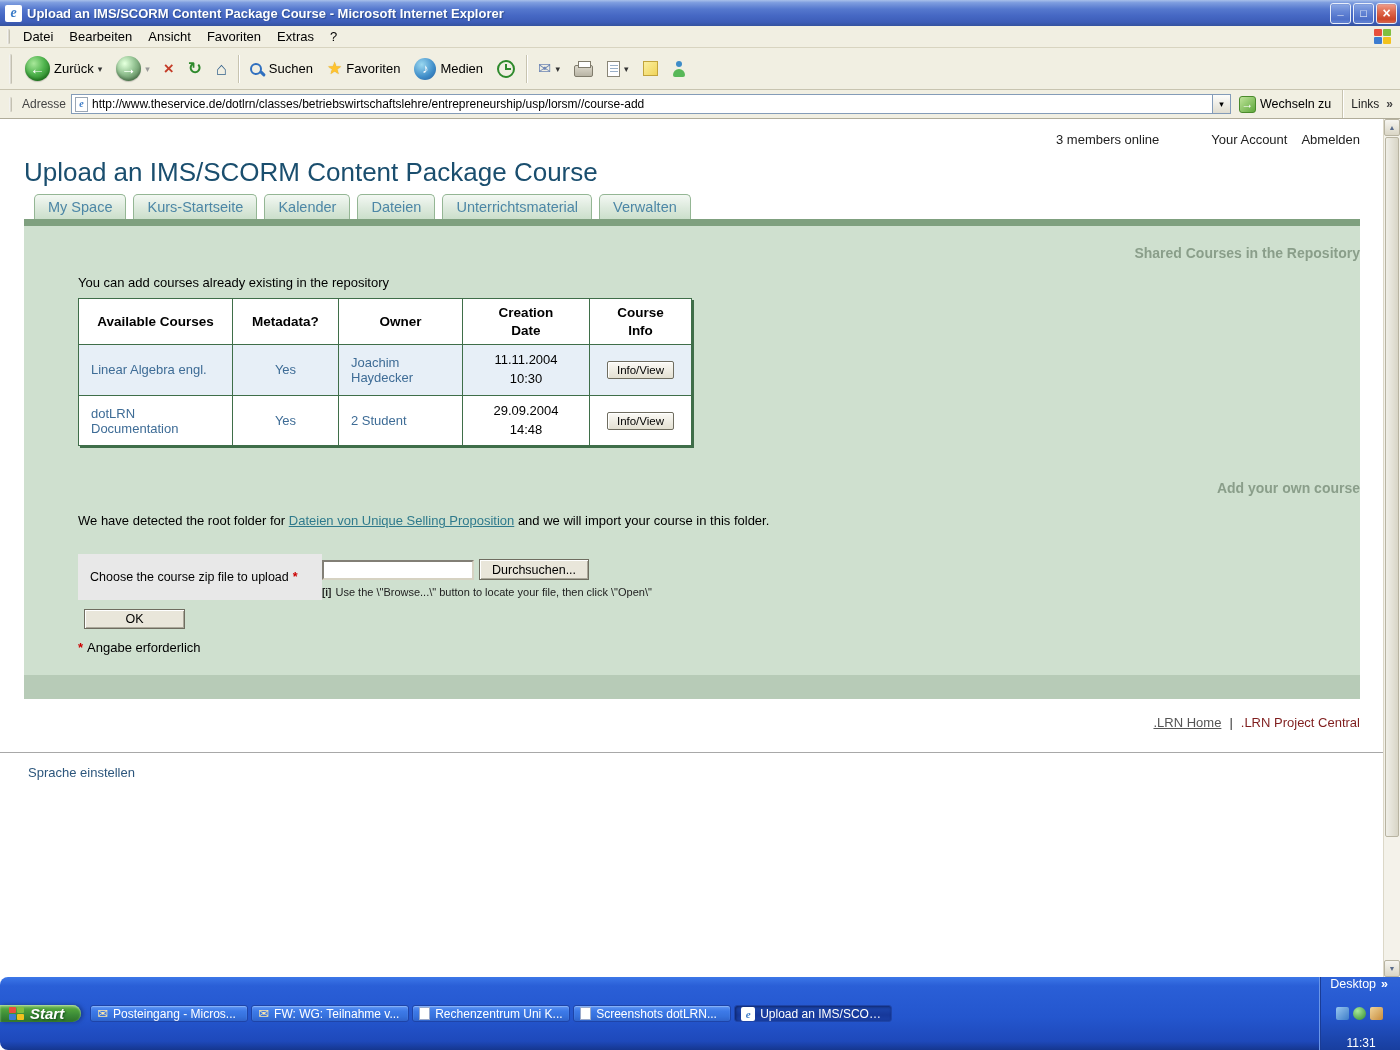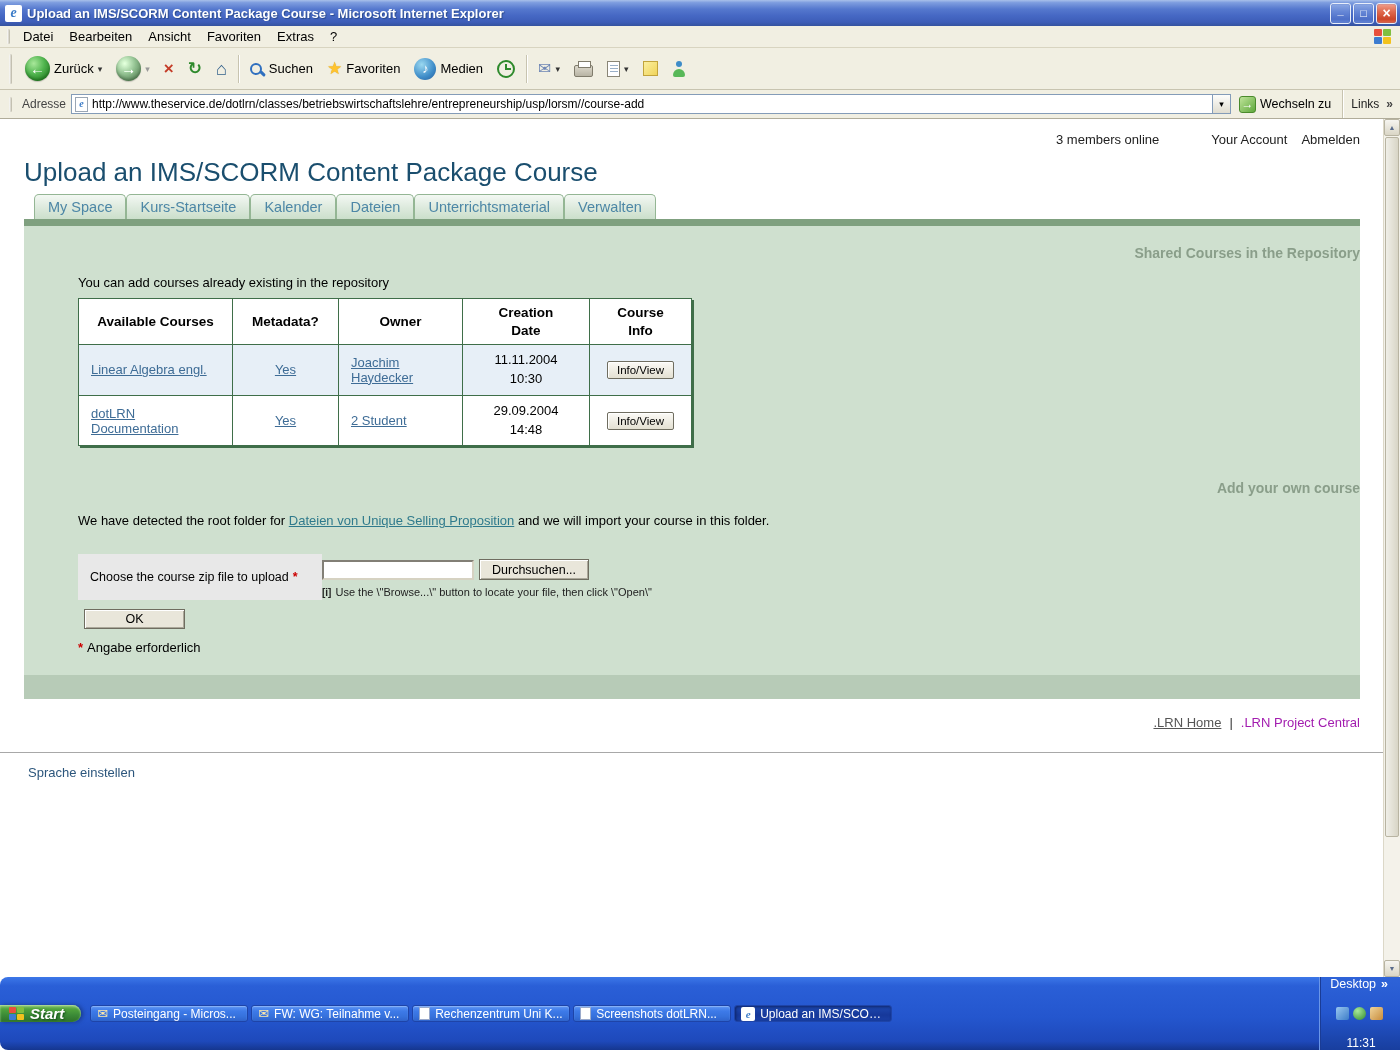--- a/index.html
+++ b/index.html
@@ -79,36 +79,36 @@
   .links-chev { font-size:12px; font-weight:bold; color:#444; margin:0 2px; cursor:pointer; }
 
   
   .viewport { flex:1; display:flex; background:#fff; overflow:hidden; }
   .page { flex:1; overflow:hidden; }
   .userbar { display:flex; justify-content:flex-end; align-items:center; padding:13px 23px 0 4px; font-size:13px; color:#222; }
   .userlink { color:#222; text-decoration:none; cursor:pointer; }
   .gap-big { margin-left:52px; }
   .gap-sm { margin-left:14px; }
   .page-title { font-size:26px; font-weight:normal; color:#1A4E6E; margin:10px 0 6px 24px; }
-  .tabs { display:flex; margin-left:34px; align-items:flex-end; }
+  .tabs { display:flex; gap:7px; margin-left:34px; align-items:flex-end; }
   .tab { padding:4px 13px; font-size:14.5px; color:#4D87A6; text-decoration:none; cursor:pointer;
     background:linear-gradient(180deg,#F3F8F3 0%,#DCE9DC 55%,#CBDFCB 100%);
     border:1px solid #94B694; border-bottom:none; border-radius:5px 5px 0 0; white-space:nowrap; }
   .tabbar { width:1336px; height:7px; background:#7FA07F; margin-left:24px; }
   .greenbox { width:1336px; height:473px; margin-left:24px; background:#CFE0CF; display:flex; flex-direction:column; }
   .sec-h { font-size:14px; font-weight:bold; color:#8A9E8A; margin:19px 0 0 24px;text-align:right; }
   .intro { font-size:13px; color:#000; margin:14px 0 0 54px; }
   .courses { border-collapse:collapse; margin:8px 0 0 54px; background:#fff; box-shadow:2px 2px 0 #3F6E49; align-self:flex-start; }
   .courses th, .courses td { border:1px solid #3F6E49; }
   .courses th { font-size:13.5px; font-weight:bold; text-align:center; vertical-align:middle; padding:5px 8px; white-space:pre-line; line-height:1.3; background:#fff; }
   .courses td { font-size:13px; padding:6px 12px; vertical-align:middle; }
   .c1{width:154px}.c2{width:106px}.c3{width:124px}.c4{width:127px}.c5{width:102px}
   .row-a { background:#E7EFF7; }
   .row-b { background:#FFFFFF; }
-  .tlink { color:#3E6C96; text-decoration:underline; cursor:pointer;text-align:center; }
+  .tlink { color:#3E6C96; cursor:pointer;text-align:center; }
   .td-center { text-align:center; }
   .date-line { line-height:1.45; text-align:center; }
   .mini-btn { font-size:11.5px; padding:2px 9px; background:linear-gradient(180deg,#FBFAF6,#E3E0D2); border:1px solid #6F6D60;
     border-radius:2px; box-shadow:inset 1px 1px 0 #fff; cursor:pointer; font-family:inherit; }
   .add-h { margin-top:34px; }
   .detect { margin-top:17px; }
   .teal-link { color:#2F7A8C; text-decoration:underline; cursor:pointer; }
   .upload-row { display:flex; align-items:flex-start; margin:26px 0 0 54px; }
   .upload-label-box { width:244px; min-height:46px; background:#E8E8E8; display:flex; align-items:center; padding:6px 8px 6px 12px; font-size:12.5px; }
   .req { color:#CC0000; font-weight:bold; margin-left:4px; }
@@ -120,21 +120,21 @@
   .btn.browse { height:21px; }
   .help-line { font-size:11px; color:#222; margin-top:6px; display:flex; align-items:center; gap:4px; }
   .help-i { font-weight:bold; font-size:10px; }
   .btn.ok { width:101px; height:20px; margin:9px 0 0 60px; align-self:flex-start; }
   .req-note { font-size:13px; color:#000; margin:11px 0 0 54px; }
   .req-note .req { margin-left:0; margin-right:4px; }
   .green-footer { margin-top:auto; height:24px; background:#B7CBB7; }
   .lrn-footer { display:flex; justify-content:flex-end; align-items:center; gap:8px; margin:16px 23px 0 0; font-size:13px; }
   .lrn-home { color:#555; text-decoration:underline; cursor:pointer; }
   .fsep { color:#333; }
-  .lrn-pc { color:#a21caf; cursor:pointer; }
+  .lrn-pc { color:#7f1d1d; cursor:pointer; }
   .divider { border:none; border-top:1px solid #A8A8A8; margin-top:22px; width:100%; }
   .lang-link { display:inline-block; margin:12px 0 0 28px; font-size:13px; color:#2C567C; text-decoration:none; cursor:pointer; }
 
   
   .scrollbar { flex:0 0 17px; background:#F4F2EA; border-left:1px solid #DCD8C8; display:flex; flex-direction:column; }
   .sb-btn { height:17px; background:linear-gradient(180deg,#F6F5F0,#DAD6C6); border:1px solid #B8B4A2; border-radius:2px;
     display:flex; align-items:center; justify-content:center; font-size:7px; color:#5A6C8C; cursor:pointer; }
   .sb-thumb { height:700px; margin:1px; background:linear-gradient(90deg,#F0EFE8,#D8D5C6); border:1px solid #B8B4A2; border-radius:2px; cursor:pointer; }
   .sb-space { flex:1; }
   .sb-btn.down { margin-top:auto; }

